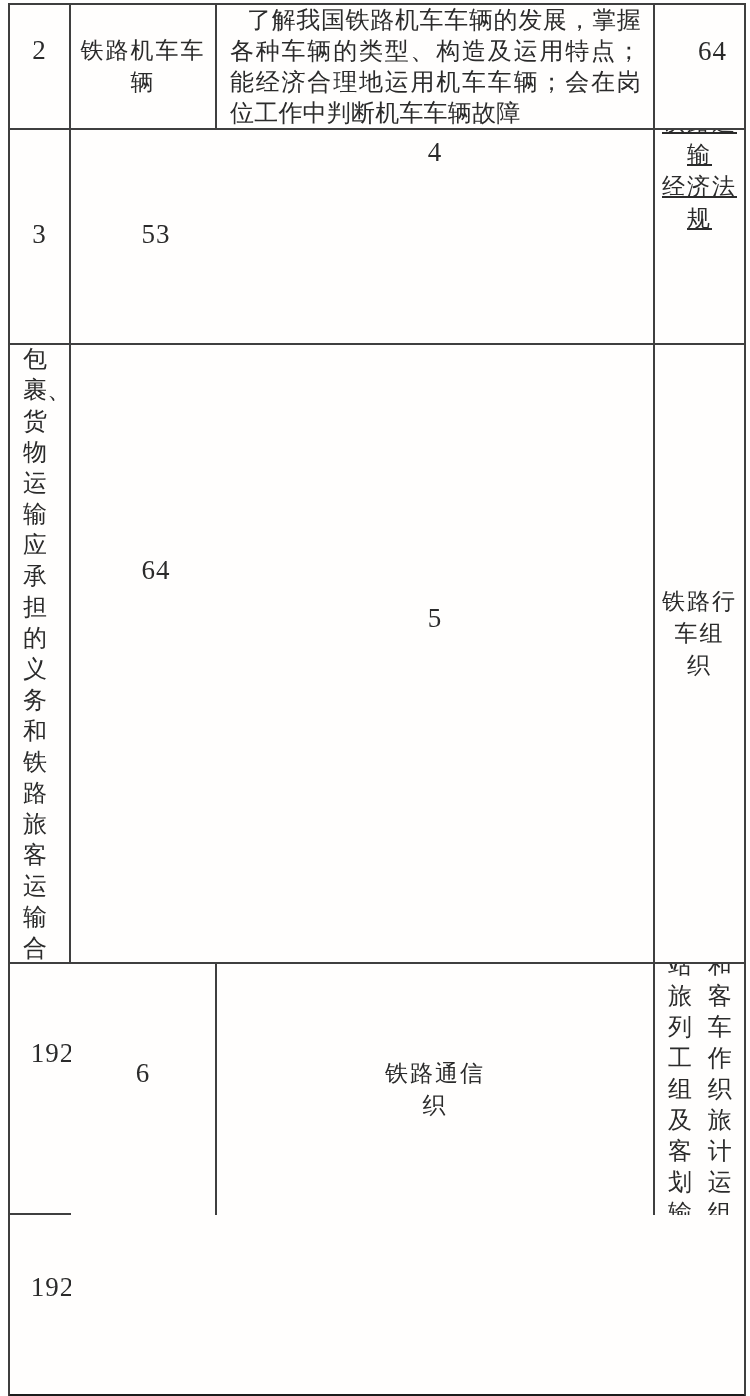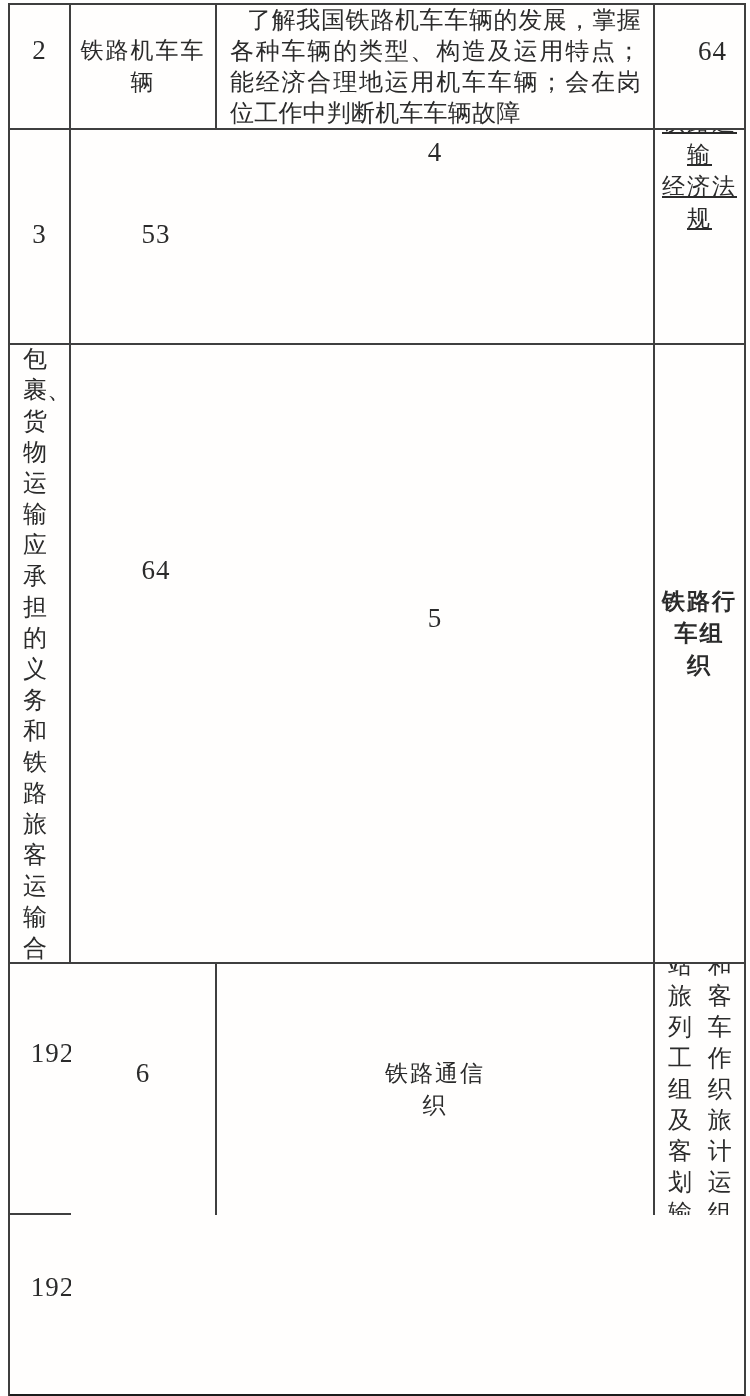--- a/index.html
+++ b/index.html
@@ -65,21 +65,21 @@
 
   
   .r2 .num-inner   { transform: translateY(-16px); }
   .r2 .hours-inner { transform: translateY(-15px); }
   .r3 .num-inner   { transform: translateY(-2px); }
   .r3 .hours-inner { transform: translateY(-2px); }
   .r4 .num-inner   { transform: translateY(-84px); }
   .r4 .name-inner  { transform: translateY(-66px); text-decoration: underline; }
   .r4 .hours-inner { transform: translateY(-83px); }
   .r5 .num-inner   { transform: translateY(-35px); }
-  .r5 .name-inner  { transform: translateY(-20px); font-weight: bold; }
+  .r5 .name-inner  { transform: translateY(-20px); }
   .r5 .hours-inner { transform: translateY(-35px); }
   .r6 .num-inner   { transform: translateY(-16px); }
   .r6 .hours-inner { transform: translateY(-17px); }
 </style>
 </head>
 <body>
 
 <div class="tbl">
 
   <div class="cell num-cell r2">

